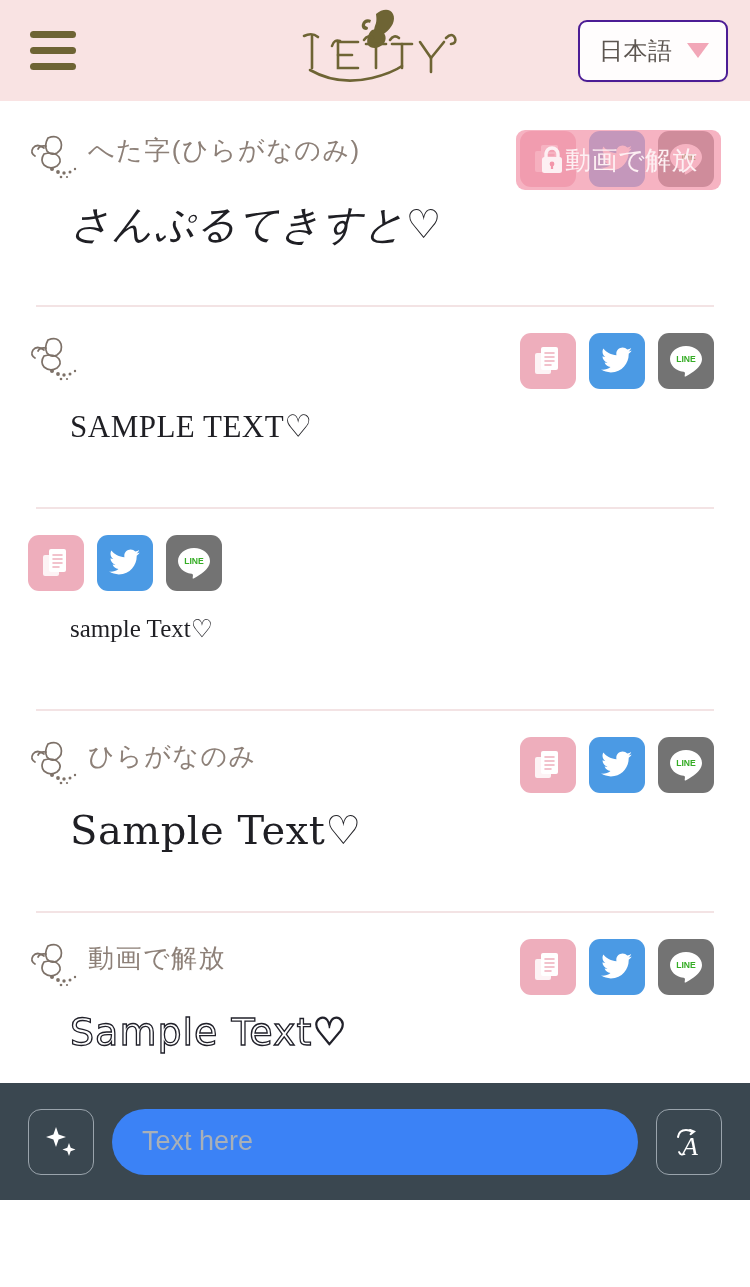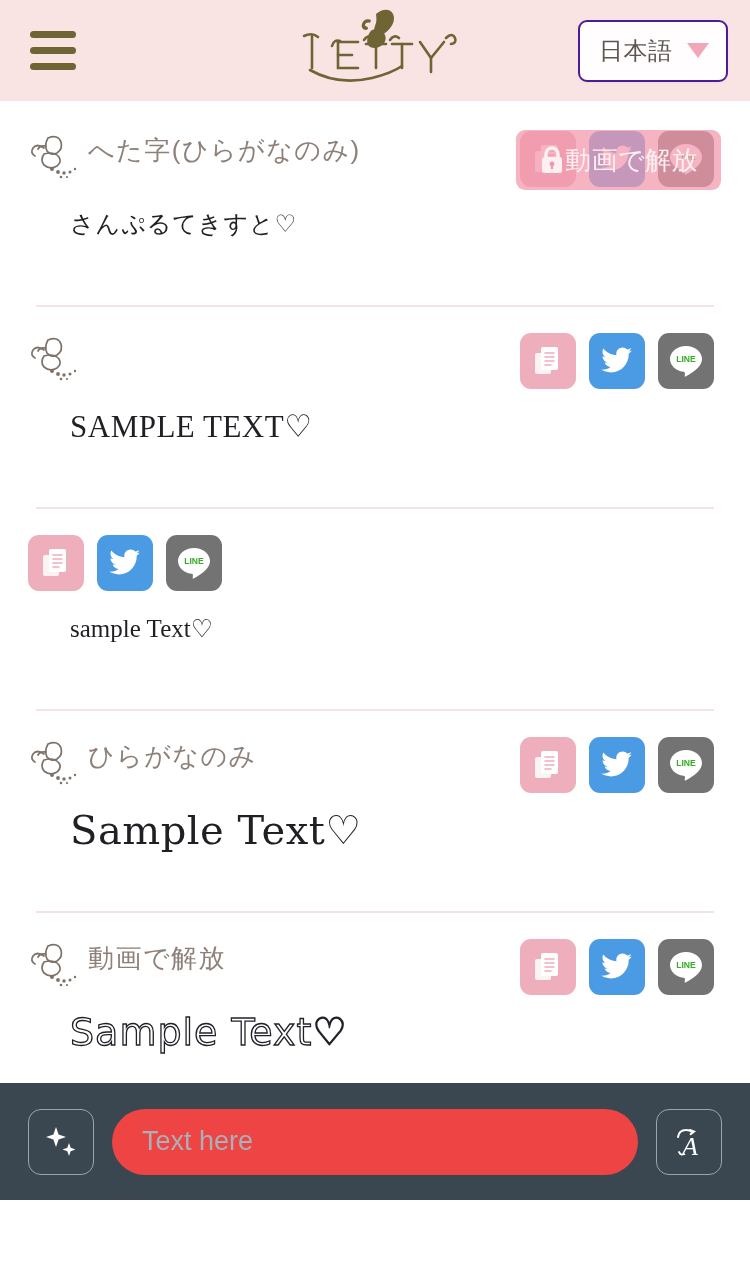--- a/index.html
+++ b/index.html
@@ -174,21 +174,21 @@
   .sample-wrap {
     padding-left: 70px;
     display: flex;
     align-items: center;
     height: 82px;
   }
   .sample {
     color: #1f1f24;
     white-space: nowrap;
   }
-  .sample-heta   { font-size: 24px; font-family: "DejaVu Sans", sans-serif; letter-spacing: 1px; }
+  .sample-heta   { font-size: 40px; font-family: "DejaVu Sans", sans-serif; letter-spacing: 1px; font-style: italic; }
   .sample-smallcap {
     font-size: 31px; font-family: "Liberation Serif", "DejaVu Serif", serif;
     font-variant: small-caps; letter-spacing: .5px;
   }
   .sample-sup    { font-size: 25px; font-family: "Liberation Serif", "DejaVu Serif", serif; }
   .sample-hook   { font-size: 40px; font-family: "DejaVu Serif", serif; letter-spacing: .5px; }
   .sample-board  {
     font-size: 38px; font-family: "DejaVu Sans", sans-serif; letter-spacing: 1px;
     color: transparent;
     -webkit-text-stroke: 1.3px #21212a;
@@ -219,21 +219,21 @@
     display: flex;
     align-items: center;
     justify-content: center;
     cursor: pointer;
     background: transparent;
     flex: 0 0 auto;
   }
   .text-input {
     flex: 1 1 auto;
     height: 66px;
-    background: #ef4444;
+    background: #3b82f6;
     border: none;
     border-radius: 33px;
     color: #e7eaec;
     font-size: 27px;
     padding: 0 30px;
     font-family: "Liberation Sans", sans-serif;
     outline: none;
   }
   .text-input::placeholder { color: #a8b0b8; }
   .footer-space { flex: 0 0 auto; height: 87px; background: #ffffff; }

